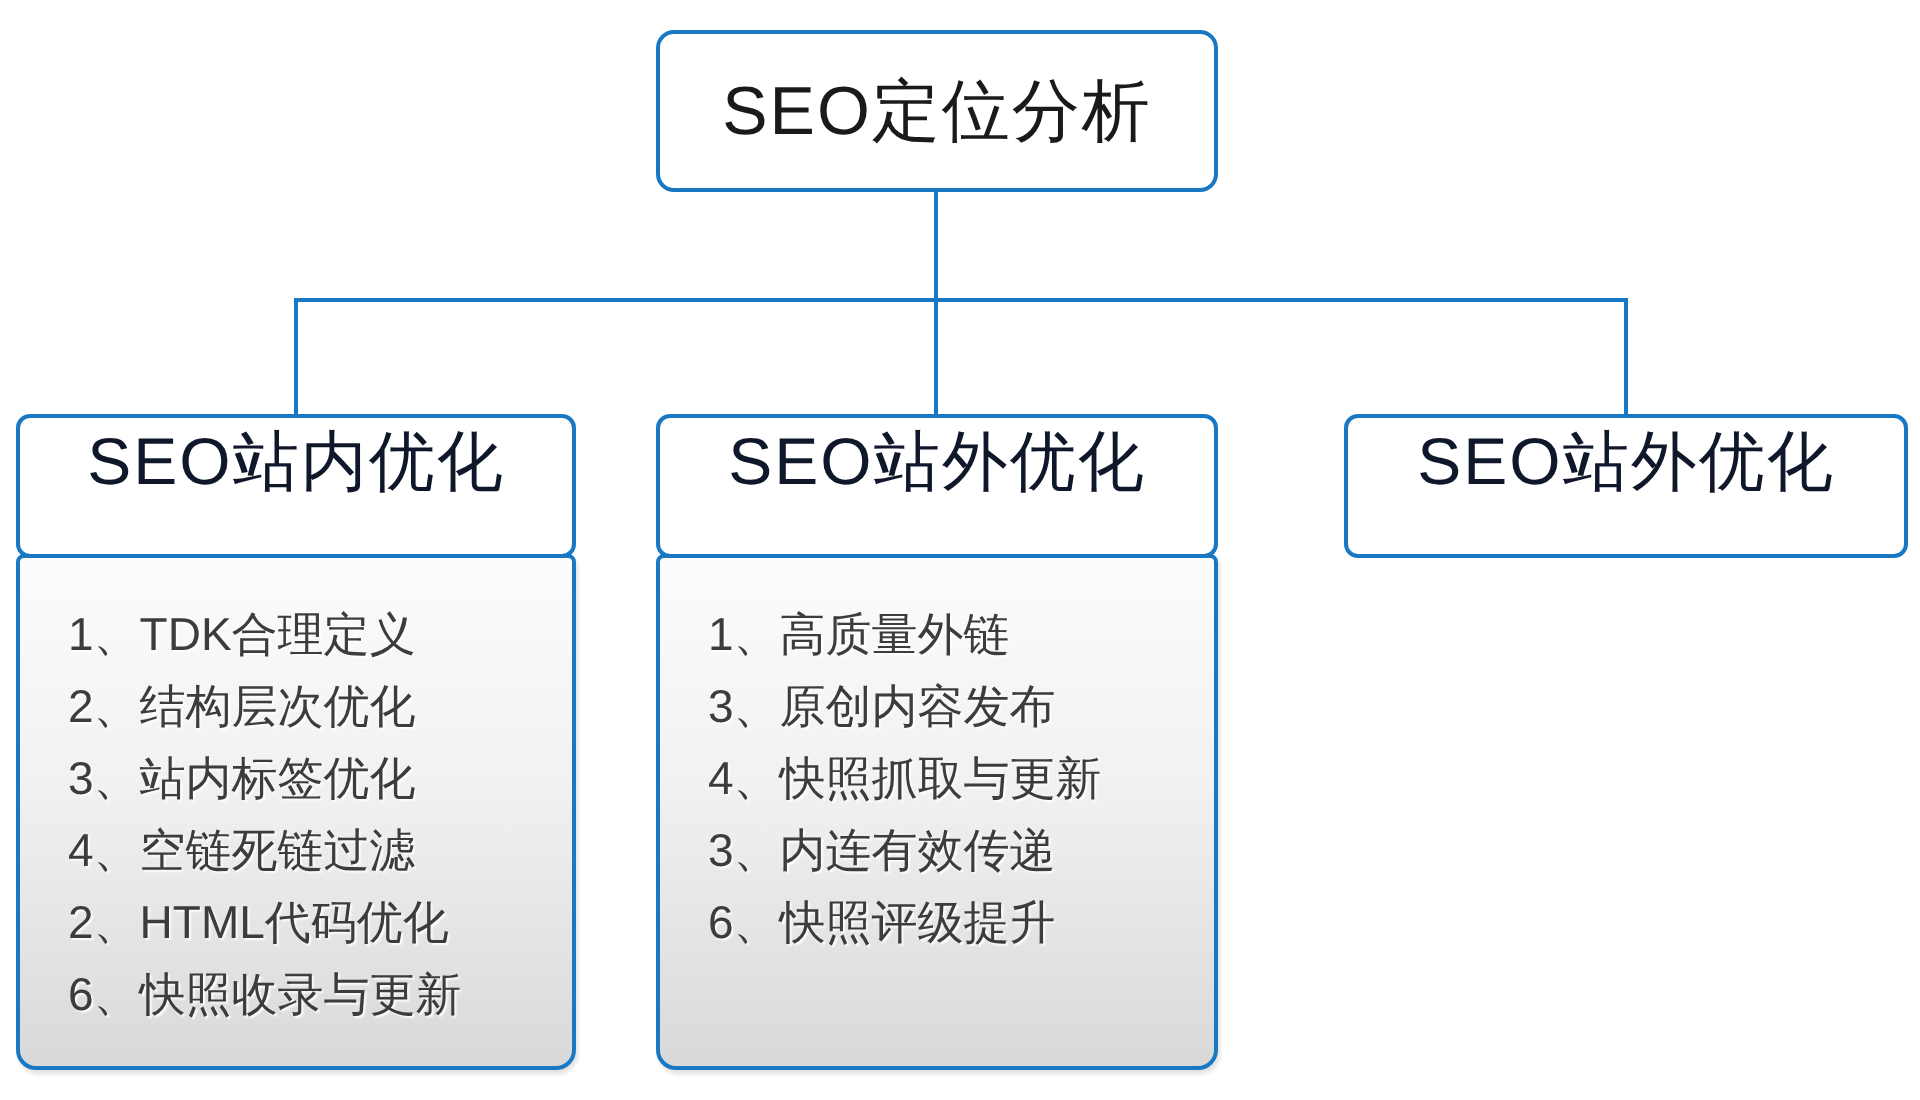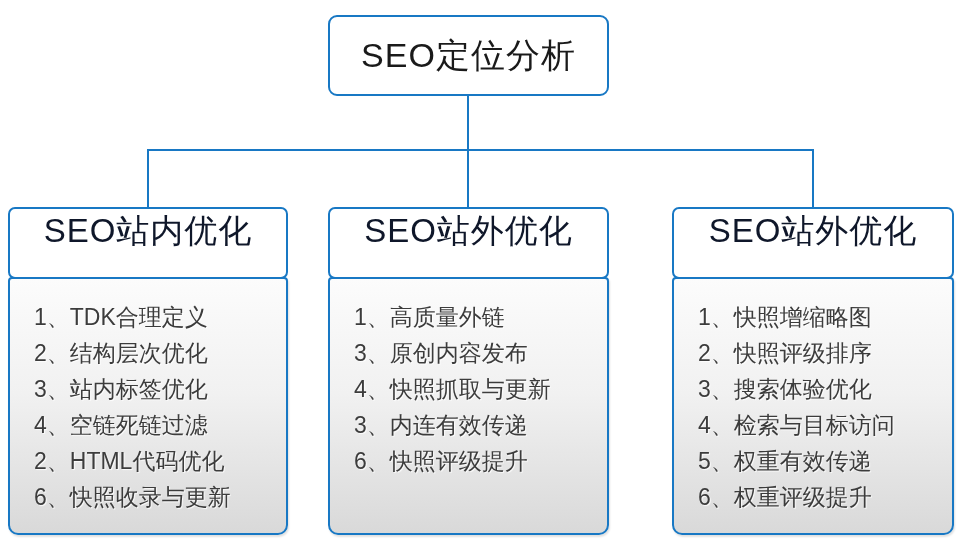--- a/index.html
+++ b/index.html
@@ -109,23 +109,15 @@
       <div class="list-item">4、快照抓取与更新</div>
       <div class="list-item">3、内连有效传递</div>
       <div class="list-item">6、快照评级提升</div>
     </div>
   </div>
 
   <div class="column col-2">
     <div class="col-header">
       <span>SEO站外优化</span>
     </div>
-    <div class="col-list">
-      <div class="list-item">1、快照增缩略图</div>
-      <div class="list-item">2、快照评级排序</div>
-      <div class="list-item">3、搜索体验优化</div>
-      <div class="list-item">4、检索与目标访问</div>
-      <div class="list-item">5、权重有效传递</div>
-      <div class="list-item">6、权重评级提升</div>
-    </div>
   </div>
 
 </div>
 
 </body></html>

